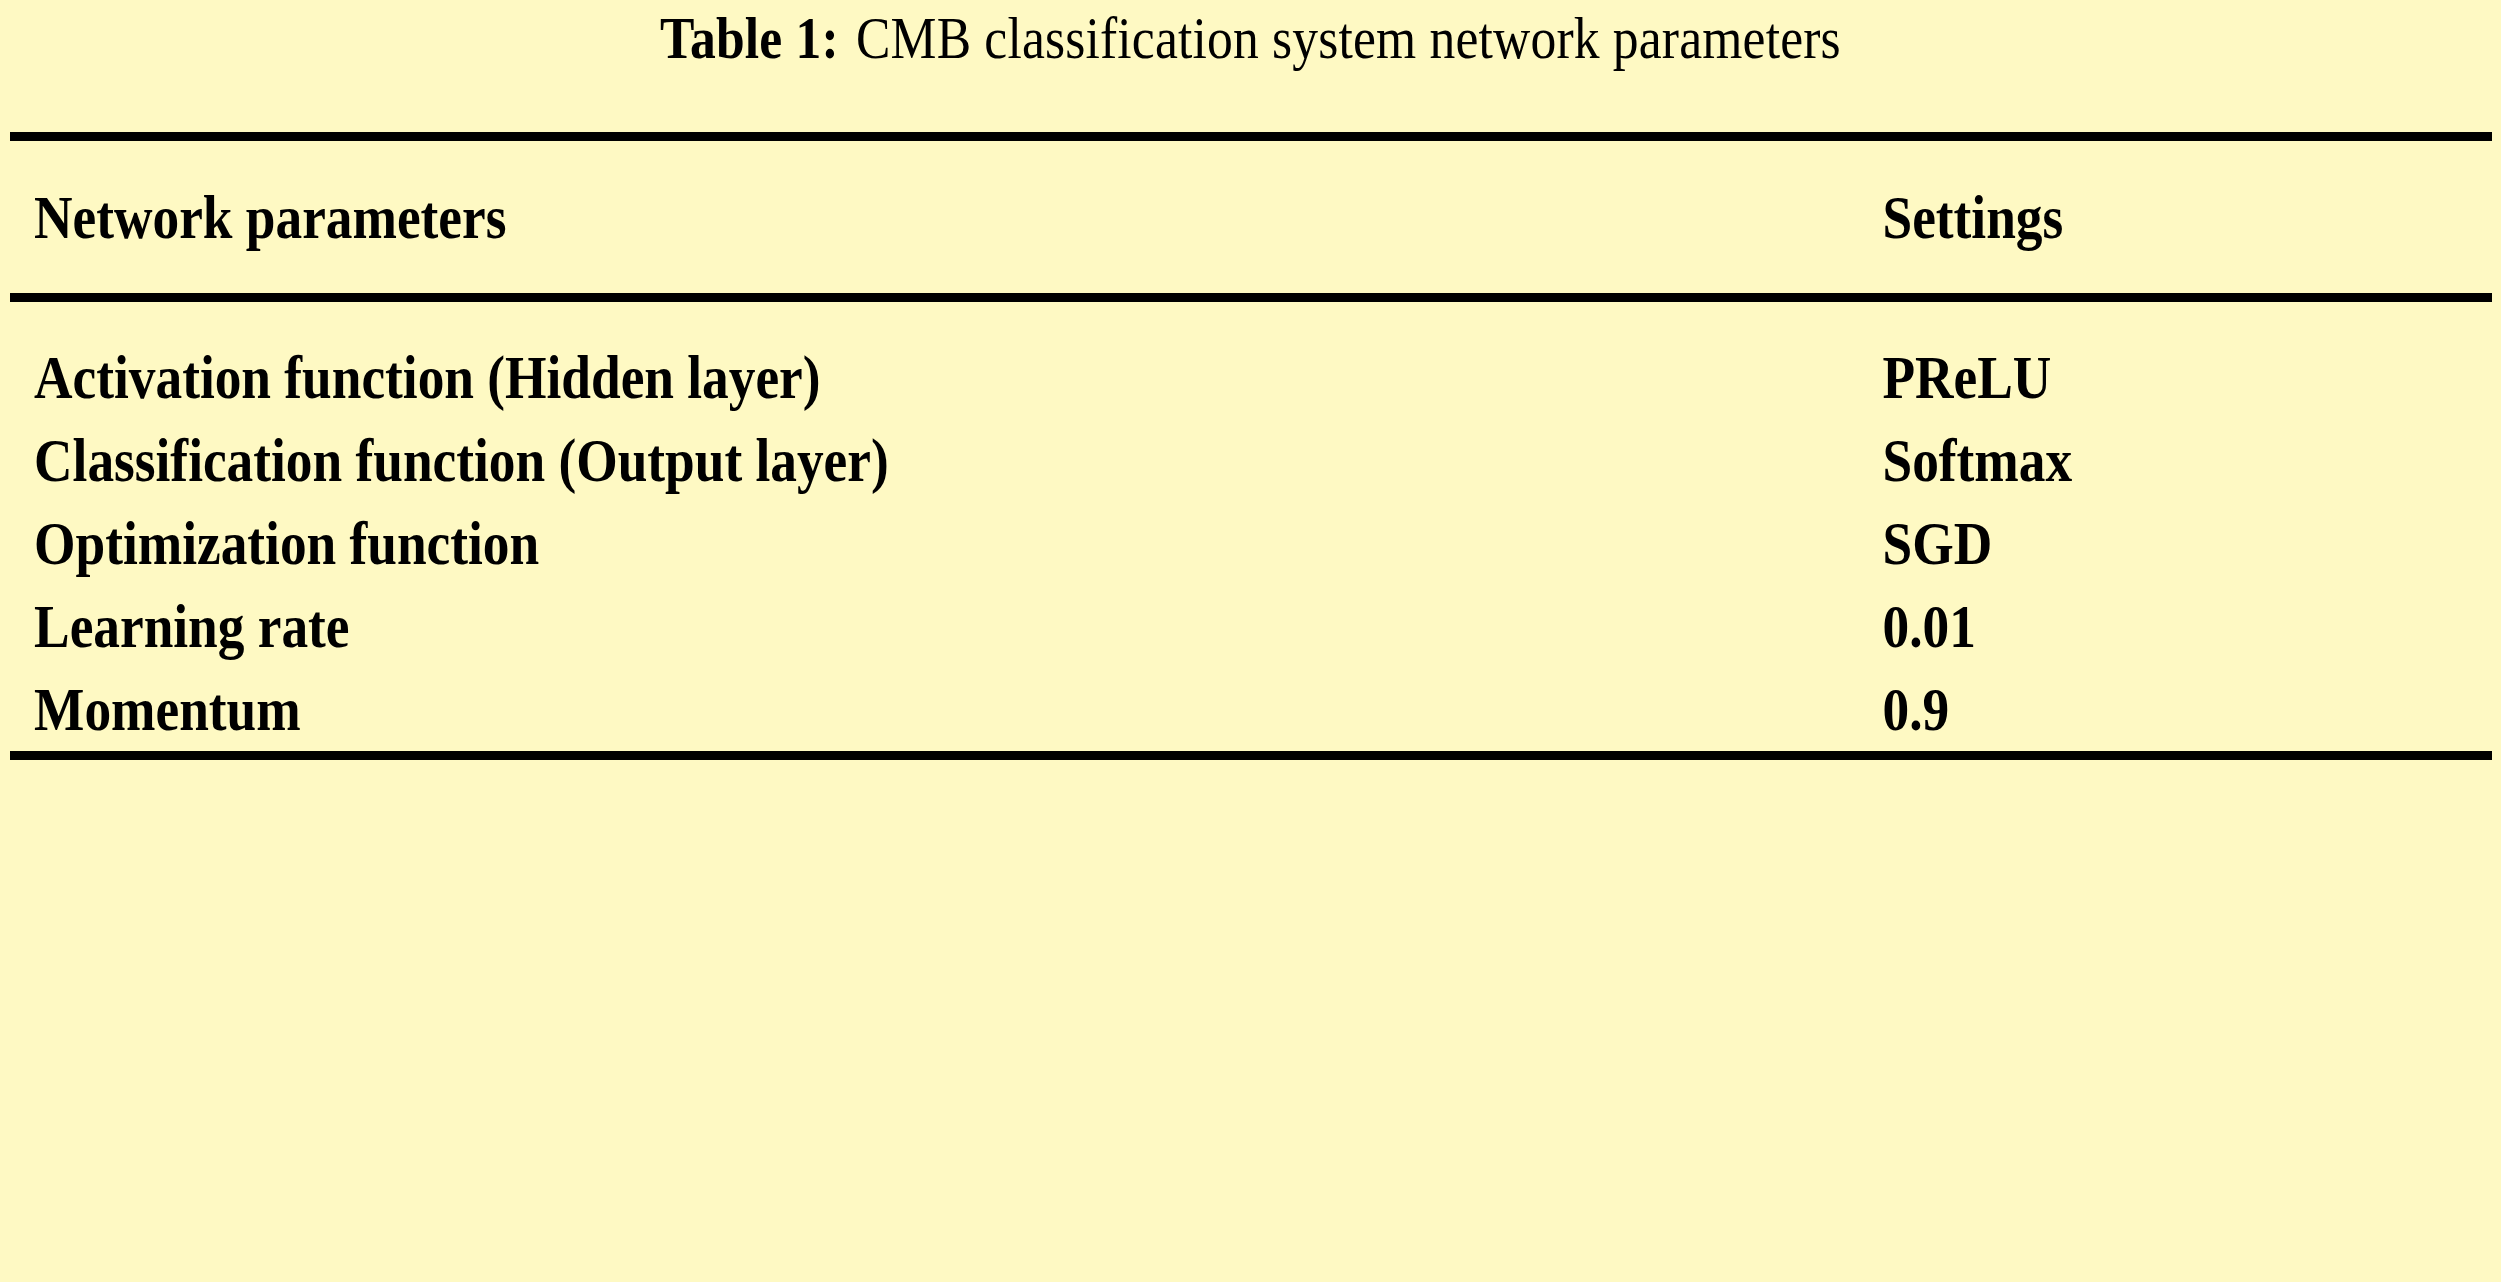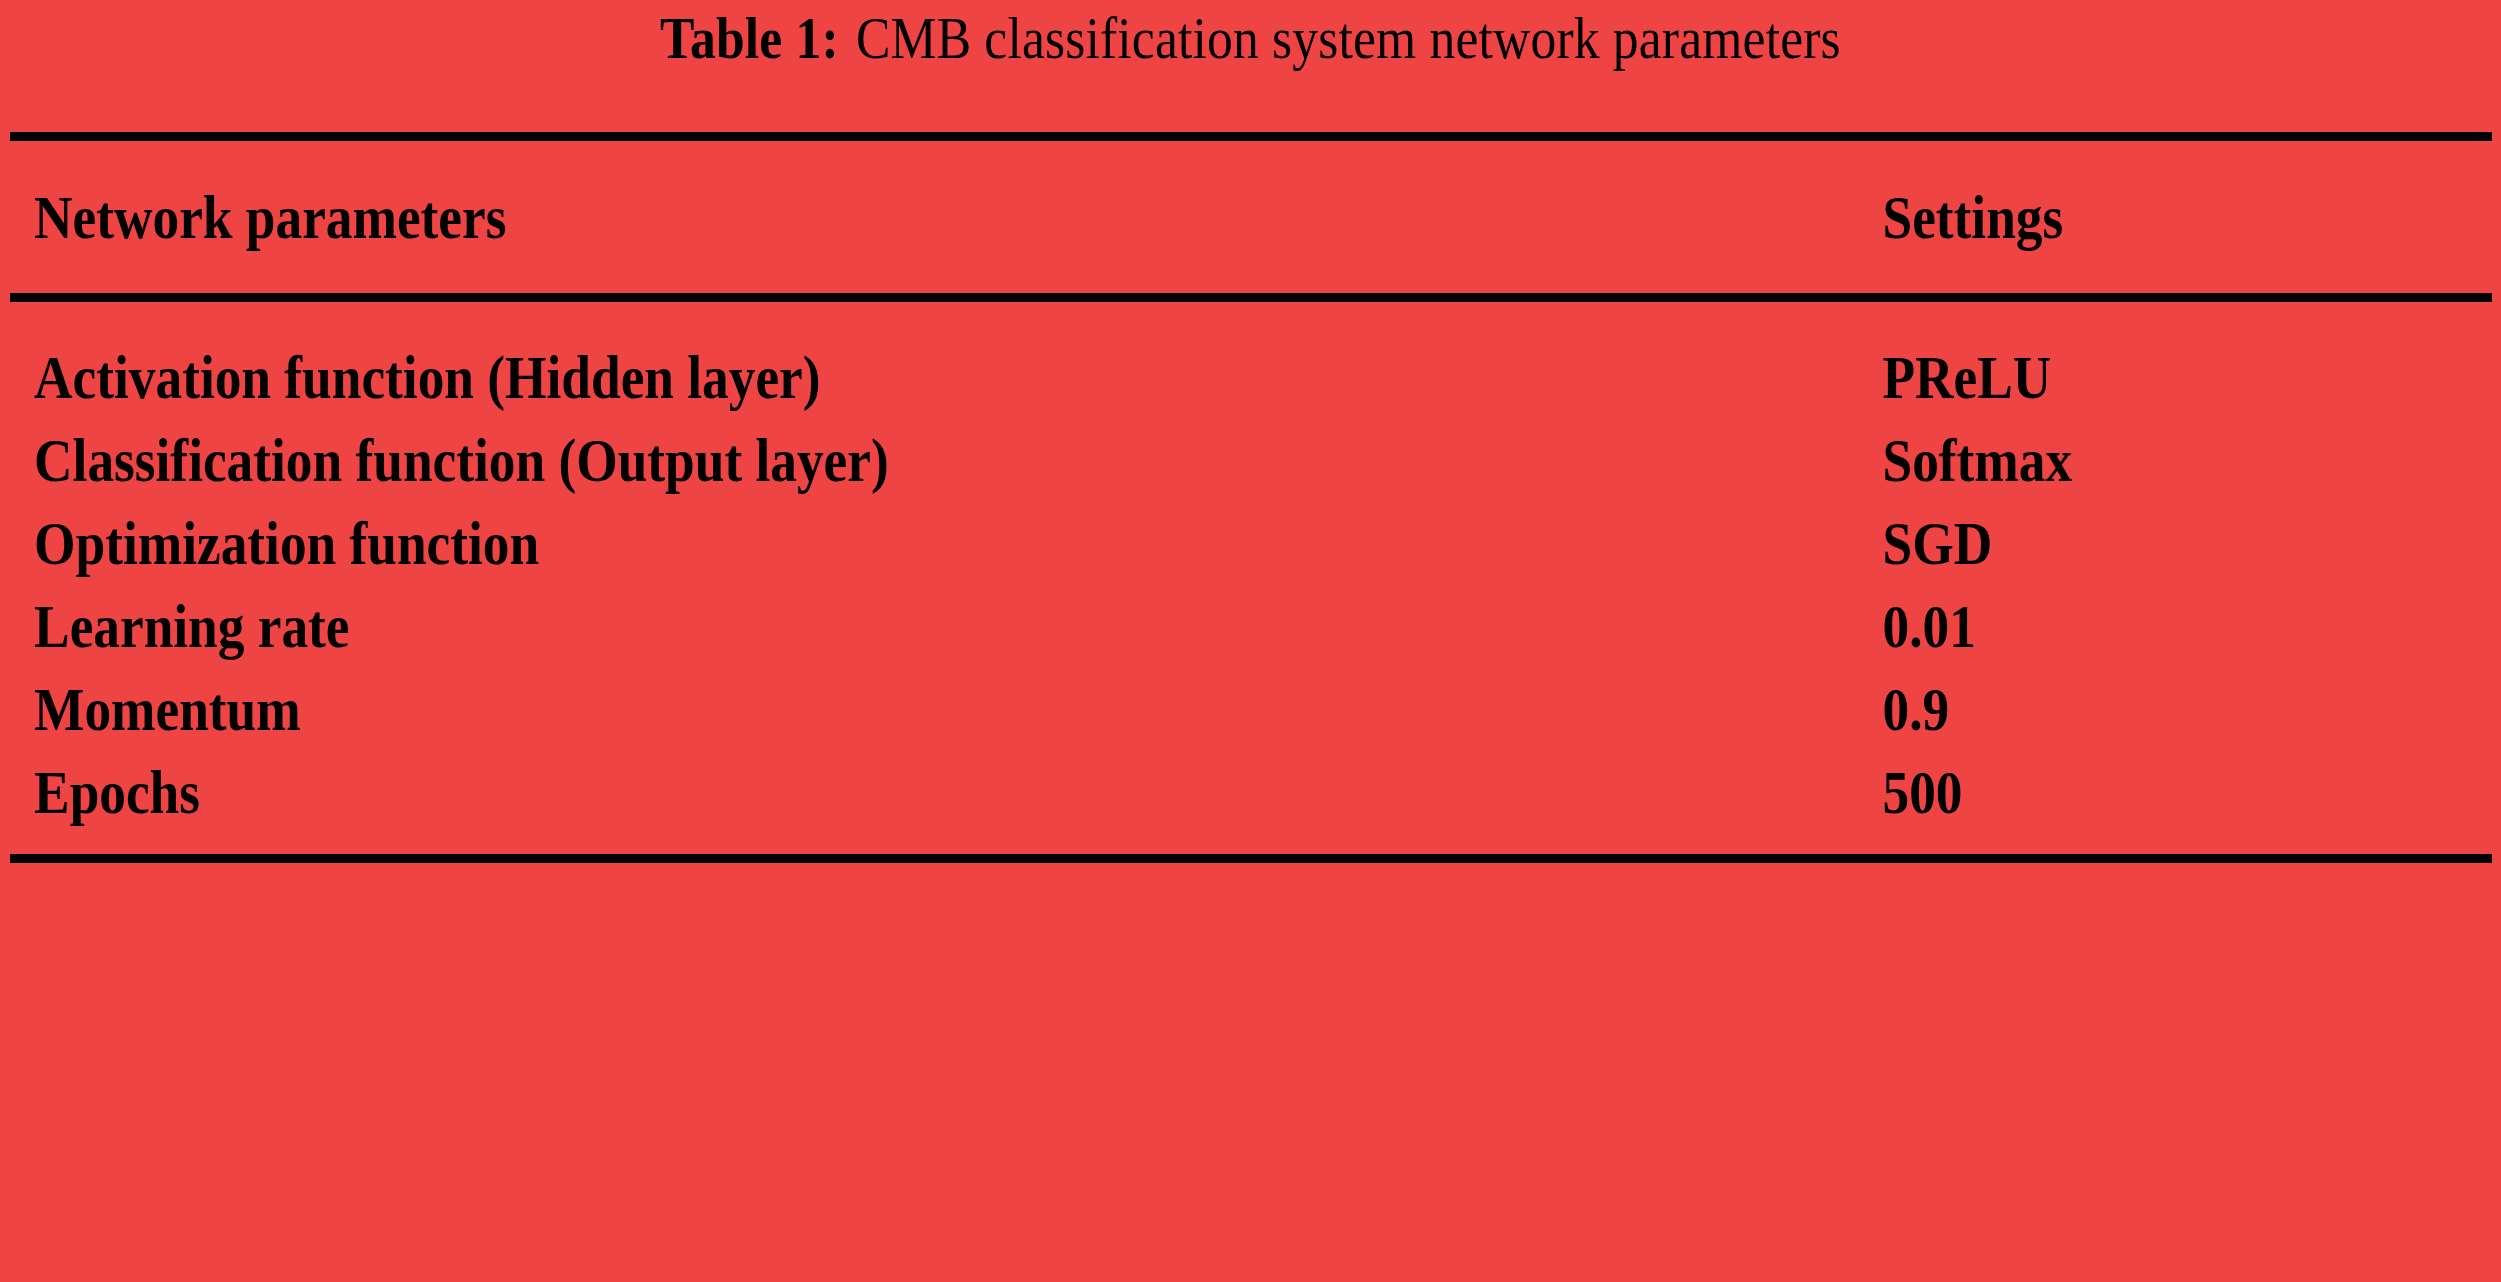--- a/index.html
+++ b/index.html
@@ -12,21 +12,21 @@
     height: 1282px;
     overflow: hidden;
     font-family: "Liberation Serif", "DejaVu Serif", serif;
     color: #000000;
   }
 
   .page {
     position: relative;
     width: 2501px;
     height: 1282px;
-    background: #ef4444;
+    background: #fef9c3;
   }
 
   
   .caption {
     position: absolute;
     left: 0;
     top: 0;
     width: 2501px;
     height: 76px;
     display: flex;
@@ -183,27 +183,19 @@
           </td>
         </tr>
         <tr class="body-row">
           <td class="td-param">
             <span class="cellbox">Momentum</span>
           </td>
           <td class="td-value">
             <span class="cellbox">0.9</span>
           </td>
         </tr>
-        <tr class="body-row last-row">
-          <td class="td-param">
-            <span class="cellbox">Epochs</span>
-          </td>
-          <td class="td-value">
-            <span class="cellbox">500</span>
-          </td>
-        </tr>
       </tbody>
     </table>
 
     <span class="rule rule-bottom"></span>
 
   </div>
 </div>
 
 </body></html>

